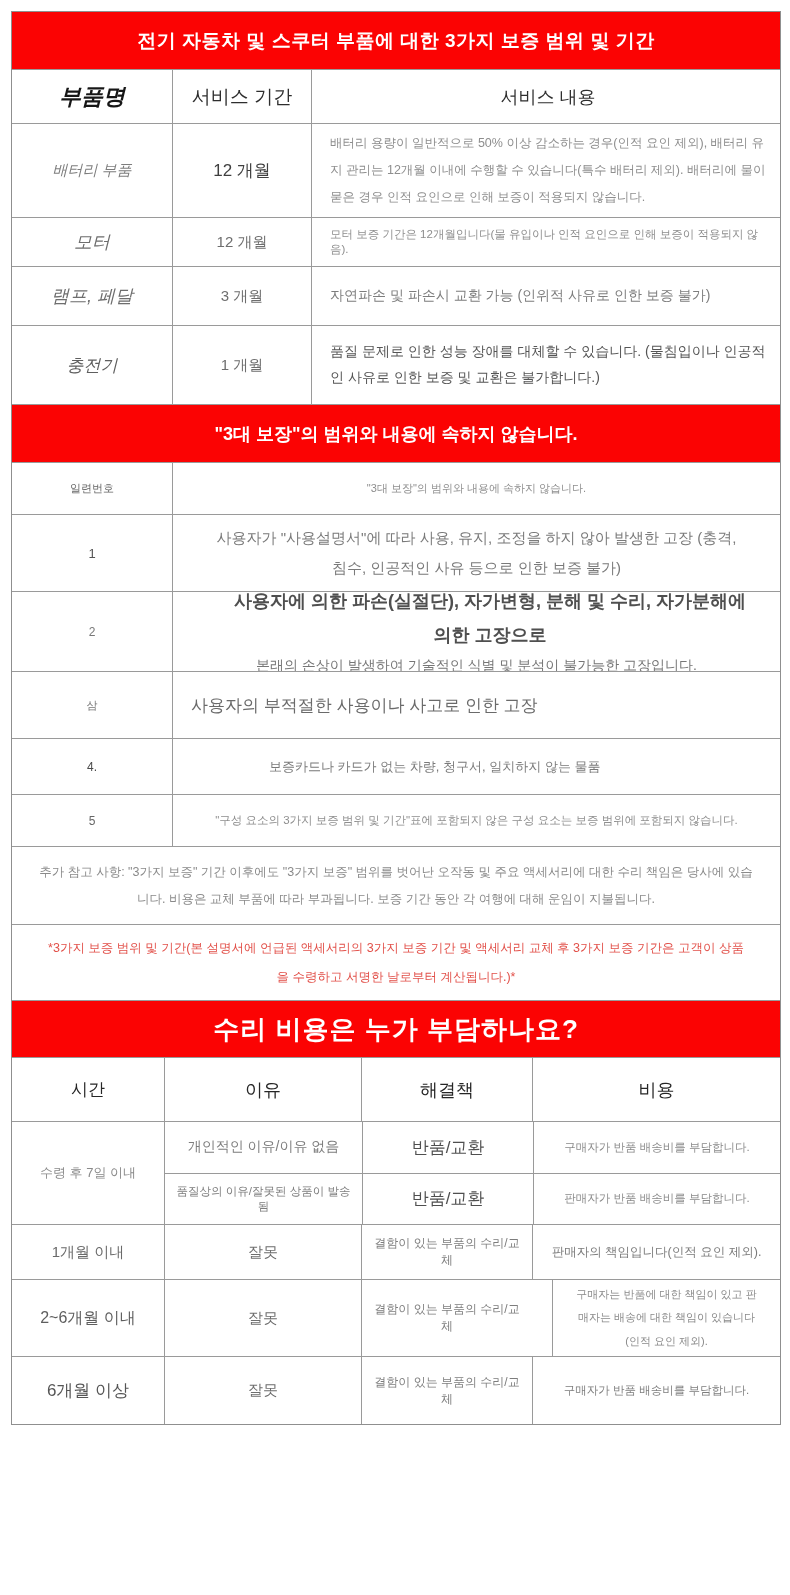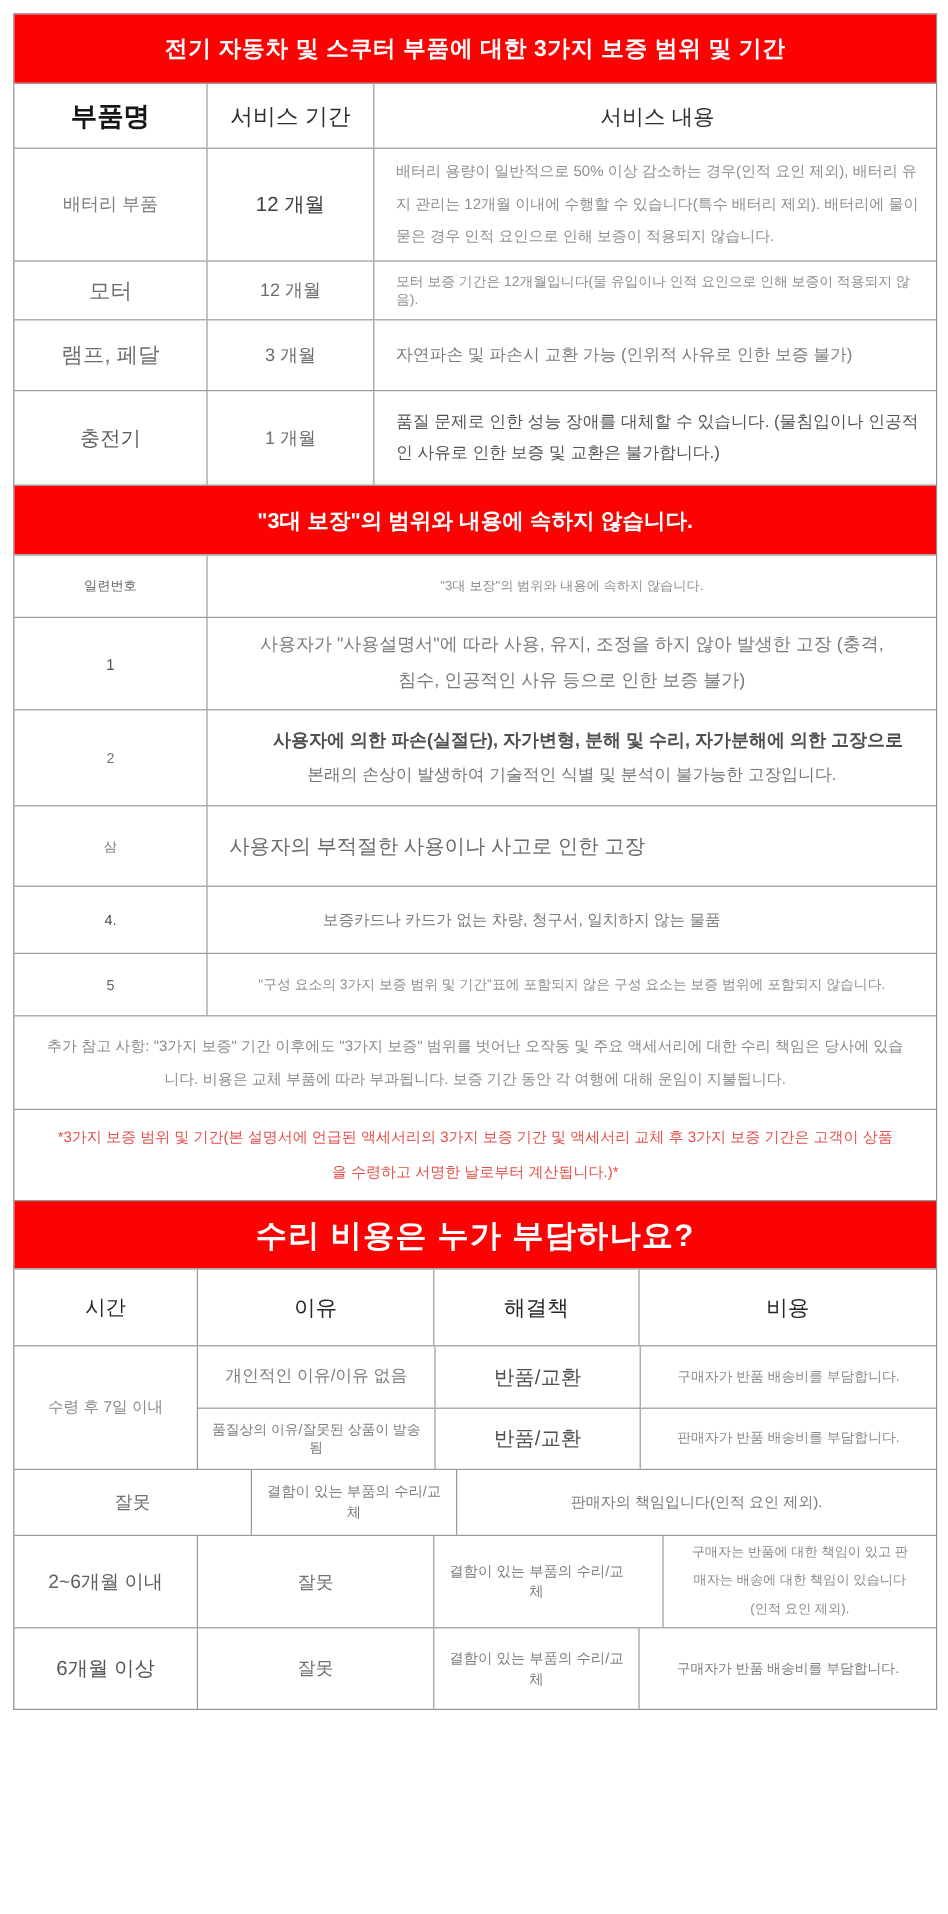--- a/index.html
+++ b/index.html
@@ -23,21 +23,21 @@
   .banner2 { height: 58px; font-size: 18px; }
   .banner3 { height: 57px; font-size: 26px; letter-spacing: 1px; }
   .row { display: flex; }
   .c {
     display: flex; flex-direction: column; align-items: center; justify-content: center;
     text-align: center; padding: 2px 8px; overflow: hidden;
   }
   .c + .c, .t3rest { border-left: 1px solid #9a9a9a; }
   .left { align-items: flex-start; text-align: left; padding-left: 18px; padding-right: 14px; }
   
-  .t1c1 { width: 160px; } .t1c2 { width: 139px; } .t1c3 { flex: 1; }
+  .t1c1 { width: 160px; font-style: italic; } .t1c2 { width: 139px; } .t1c3 { flex: 1; }
   
   .t2c1 { width: 160px; } .t2c2 { flex: 1; }
   
   .t3c1 { width: 152px; } .t3c2 { width: 197px; } .t3c3 { width: 171px; } .t3c4 { flex: 1; }
   .t3rest { flex: 1; display: flex; flex-direction: column; }
   .subrow { display: flex; flex: 1; }
   .subrow .c:first-child { border-left: none; }
   .subrow + .subrow { border-top: 1px solid #9a9a9a; }
 
   
@@ -57,21 +57,21 @@
   .lamp-desc { font-size: 14px; color: #7d7d7d; }
   .charger-name { font-size: 17px; color: #5e5e5e; }
   .charger-desc { font-size: 14px; color: #555; font-weight: 500; line-height: 1.85; }
 
   
   .sn-h { font-size: 11px; color: #666; }
   .sn-desc-h { font-size: 11px; color: #8e8e8e; }
   .sn1 { font-size: 13px; color: #555; }
   .sn1-desc { font-size: 15px; color: #7a7a7a; line-height: 2.0; }
   .sn2 { font-size: 12px; color: #777; }
-  .sn2-bold { font-size: 15px; font-weight: bold; color: #4f4f4f; line-height: 1.9; margin-left: 27px; }
+  .sn2-bold { font-size: 18px; font-weight: bold; color: #4f4f4f; line-height: 1.9; margin-left: 27px; }
   .sn2-norm { font-size: 14px; color: #767676; line-height: 1.9; }
   .sn3 { font-size: 11px; color: #777; }
   .sn3-desc { font-size: 17px; color: #6a6a6a; }
   .sn4 { font-size: 12px; color: #4a4a4a; font-weight: 500; }
   .sn4-desc { font-size: 13px; color: #7a7a7a; }
   .sn5 { font-size: 12px; color: #666; }
   .sn5-desc { font-size: 11.5px; color: #8e8e8e; }
   .note-cell { font-size: 12.5px; color: #8a8a8a; line-height: 2.15; padding: 0 26px; }
   .rednote-cell { font-size: 12.5px; color: var(--note-red, #e25049); line-height: 2.3; padding: 0 30px; }
 
@@ -198,20 +198,21 @@
       </div>
       <div class="subrow">
         <div class="c t3c2 reason-a2">품질상의 이유/잘못된 상품이 발송됨</div>
         <div class="c t3c3 solution-a">반품/교환</div>
         <div class="c t3c4 cost-sm">판매자가 반품 배송비를 부담합니다.</div>
       </div>
     </div>
   </div>
 
   <div class="row" style="height:55px">
+    <div class="c t3c1 time-b">1개월 이내</div>
     <div class="c t3c2 reason-b">잘못</div>
     <div class="c t3c3 solution-b">결함이 있는 부품의 수리/교체</div>
     <div class="c t3c4 cost-b">판매자의 책임입니다(인적 요인 제외).</div>
   </div>
 
   <div class="row" style="height:77px">
     <div class="c t3c1 time-c">2~6개월 이내</div>
     <div class="c t3c2 reason-b">잘못</div>
     <div class="c t3c3 solution-b">결함이 있는 부품의 수리/교체</div>
     <div class="c t3c4 cost-c" style="padding:0 20px">구매자는 반품에 대한 책임이 있고 판매자는 배송에 대한 책임이 있습니다(인적 요인 제외).</div>

